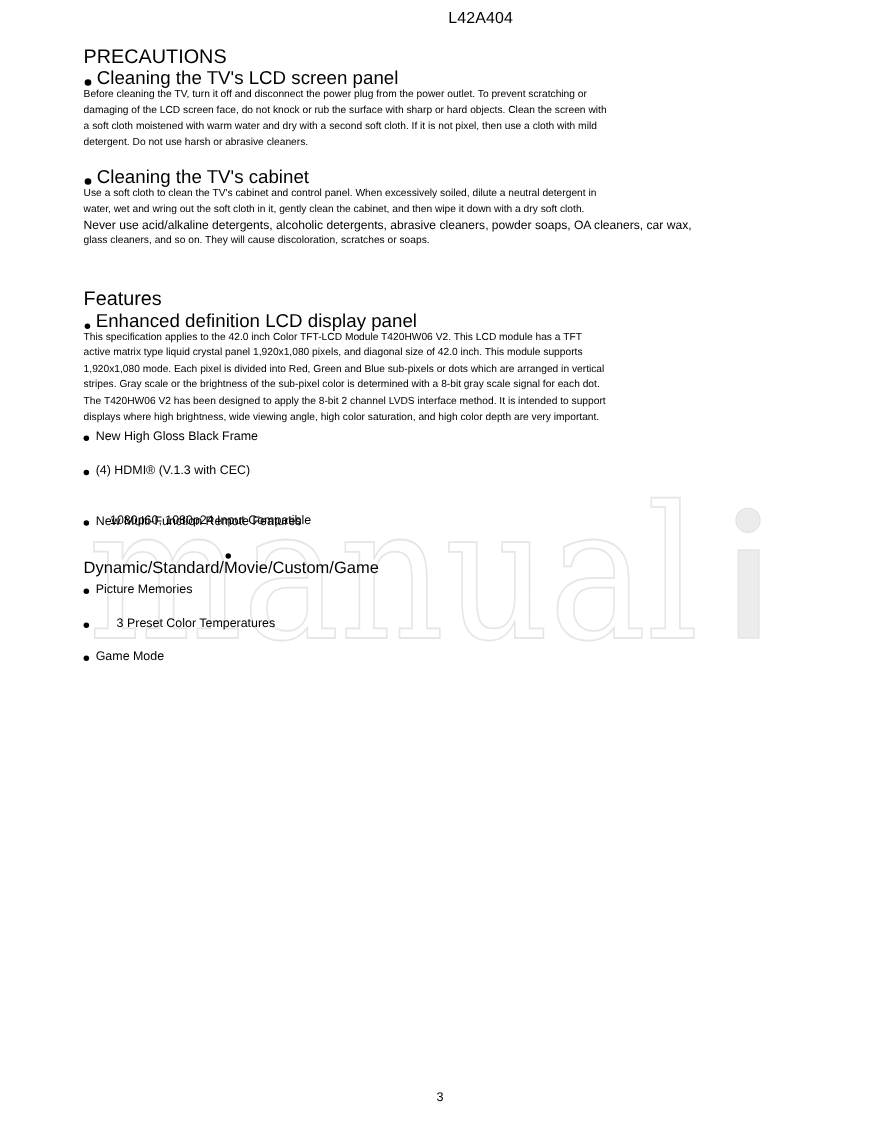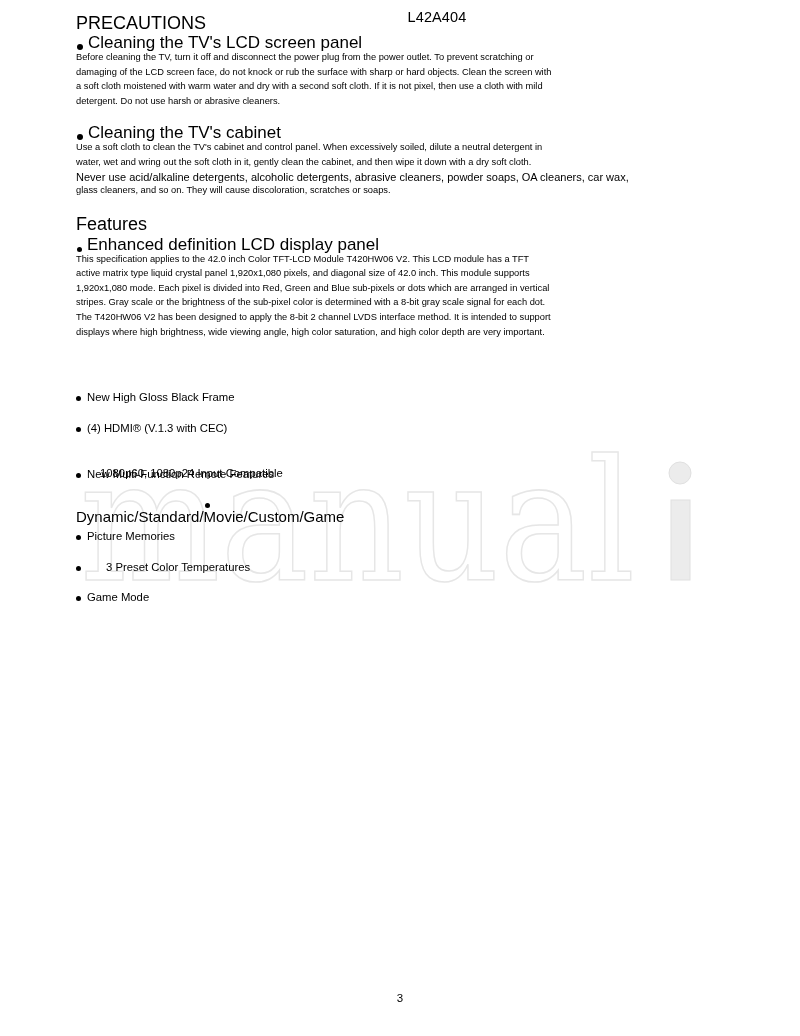--- a/index.html
+++ b/index.html
@@ -21,21 +21,21 @@
       left: 0;
       width: 800px;
       text-align: center;
       font-size: 14.5px;
       letter-spacing: 0.1px;
       padding-left: 37px;
     }
     .content {
       position: absolute;
       left: 76px;
-      top: 12px;
+      top: 40px;
       width: 620px;
     }
     .section-title {
       font-size: 18px;
       line-height: 22px;
       margin: 0;
       font-weight: normal;
     }
     .sub-heading {
       font-size: 17px;
@@ -142,21 +142,21 @@
     <span class="bullet"></span>
     <span>Cleaning the TV's cabinet</span>
   </div>
   <p class="para">
     <span>Use a soft cloth to clean the TV's cabinet and control panel. When excessively soiled, dilute a neutral detergent in</span><br>
     <span>water, wet and wring out the soft cloth in it, gently clean the cabinet, and then wipe it down with a dry soft cloth.</span>
   </p>
   <p class="para-large">Never use acid/alkaline detergents, alcoholic detergents, abrasive cleaners, powder soaps, OA cleaners, car wax,</p>
   <p class="para" style="line-height:13px;">glass cleaners, and so on. They will cause discoloration, scratches or soaps.</p>
 
-  <h1 class="section-title" style="margin-top:16px;">Features</h1>
+  <h1 class="section-title" style="margin-top:35px;">Features</h1>
 
   <div class="sub-heading" style="margin-top:3px;">
     <span class="bullet" style="width:5px;height:5px;"></span>
     <span>Enhanced definition LCD display panel</span>
   </div>
   <p class="para">
     <span>This specification applies to the 42.0 inch Color TFT-LCD Module T420HW06 V2. This LCD module has a TFT</span><br>
     <span>active matrix type liquid crystal panel 1,920x1,080 pixels, and diagonal size of 42.0 inch. This module supports</span><br>
     <span>1,920x1,080 mode. Each pixel is divided into Red, Green and Blue sub-pixels or dots which are arranged in vertical</span><br>
     <span>stripes. Gray scale or the brightness of the sub-pixel color is determined with a 8-bit gray scale signal for each dot.</span><br>

